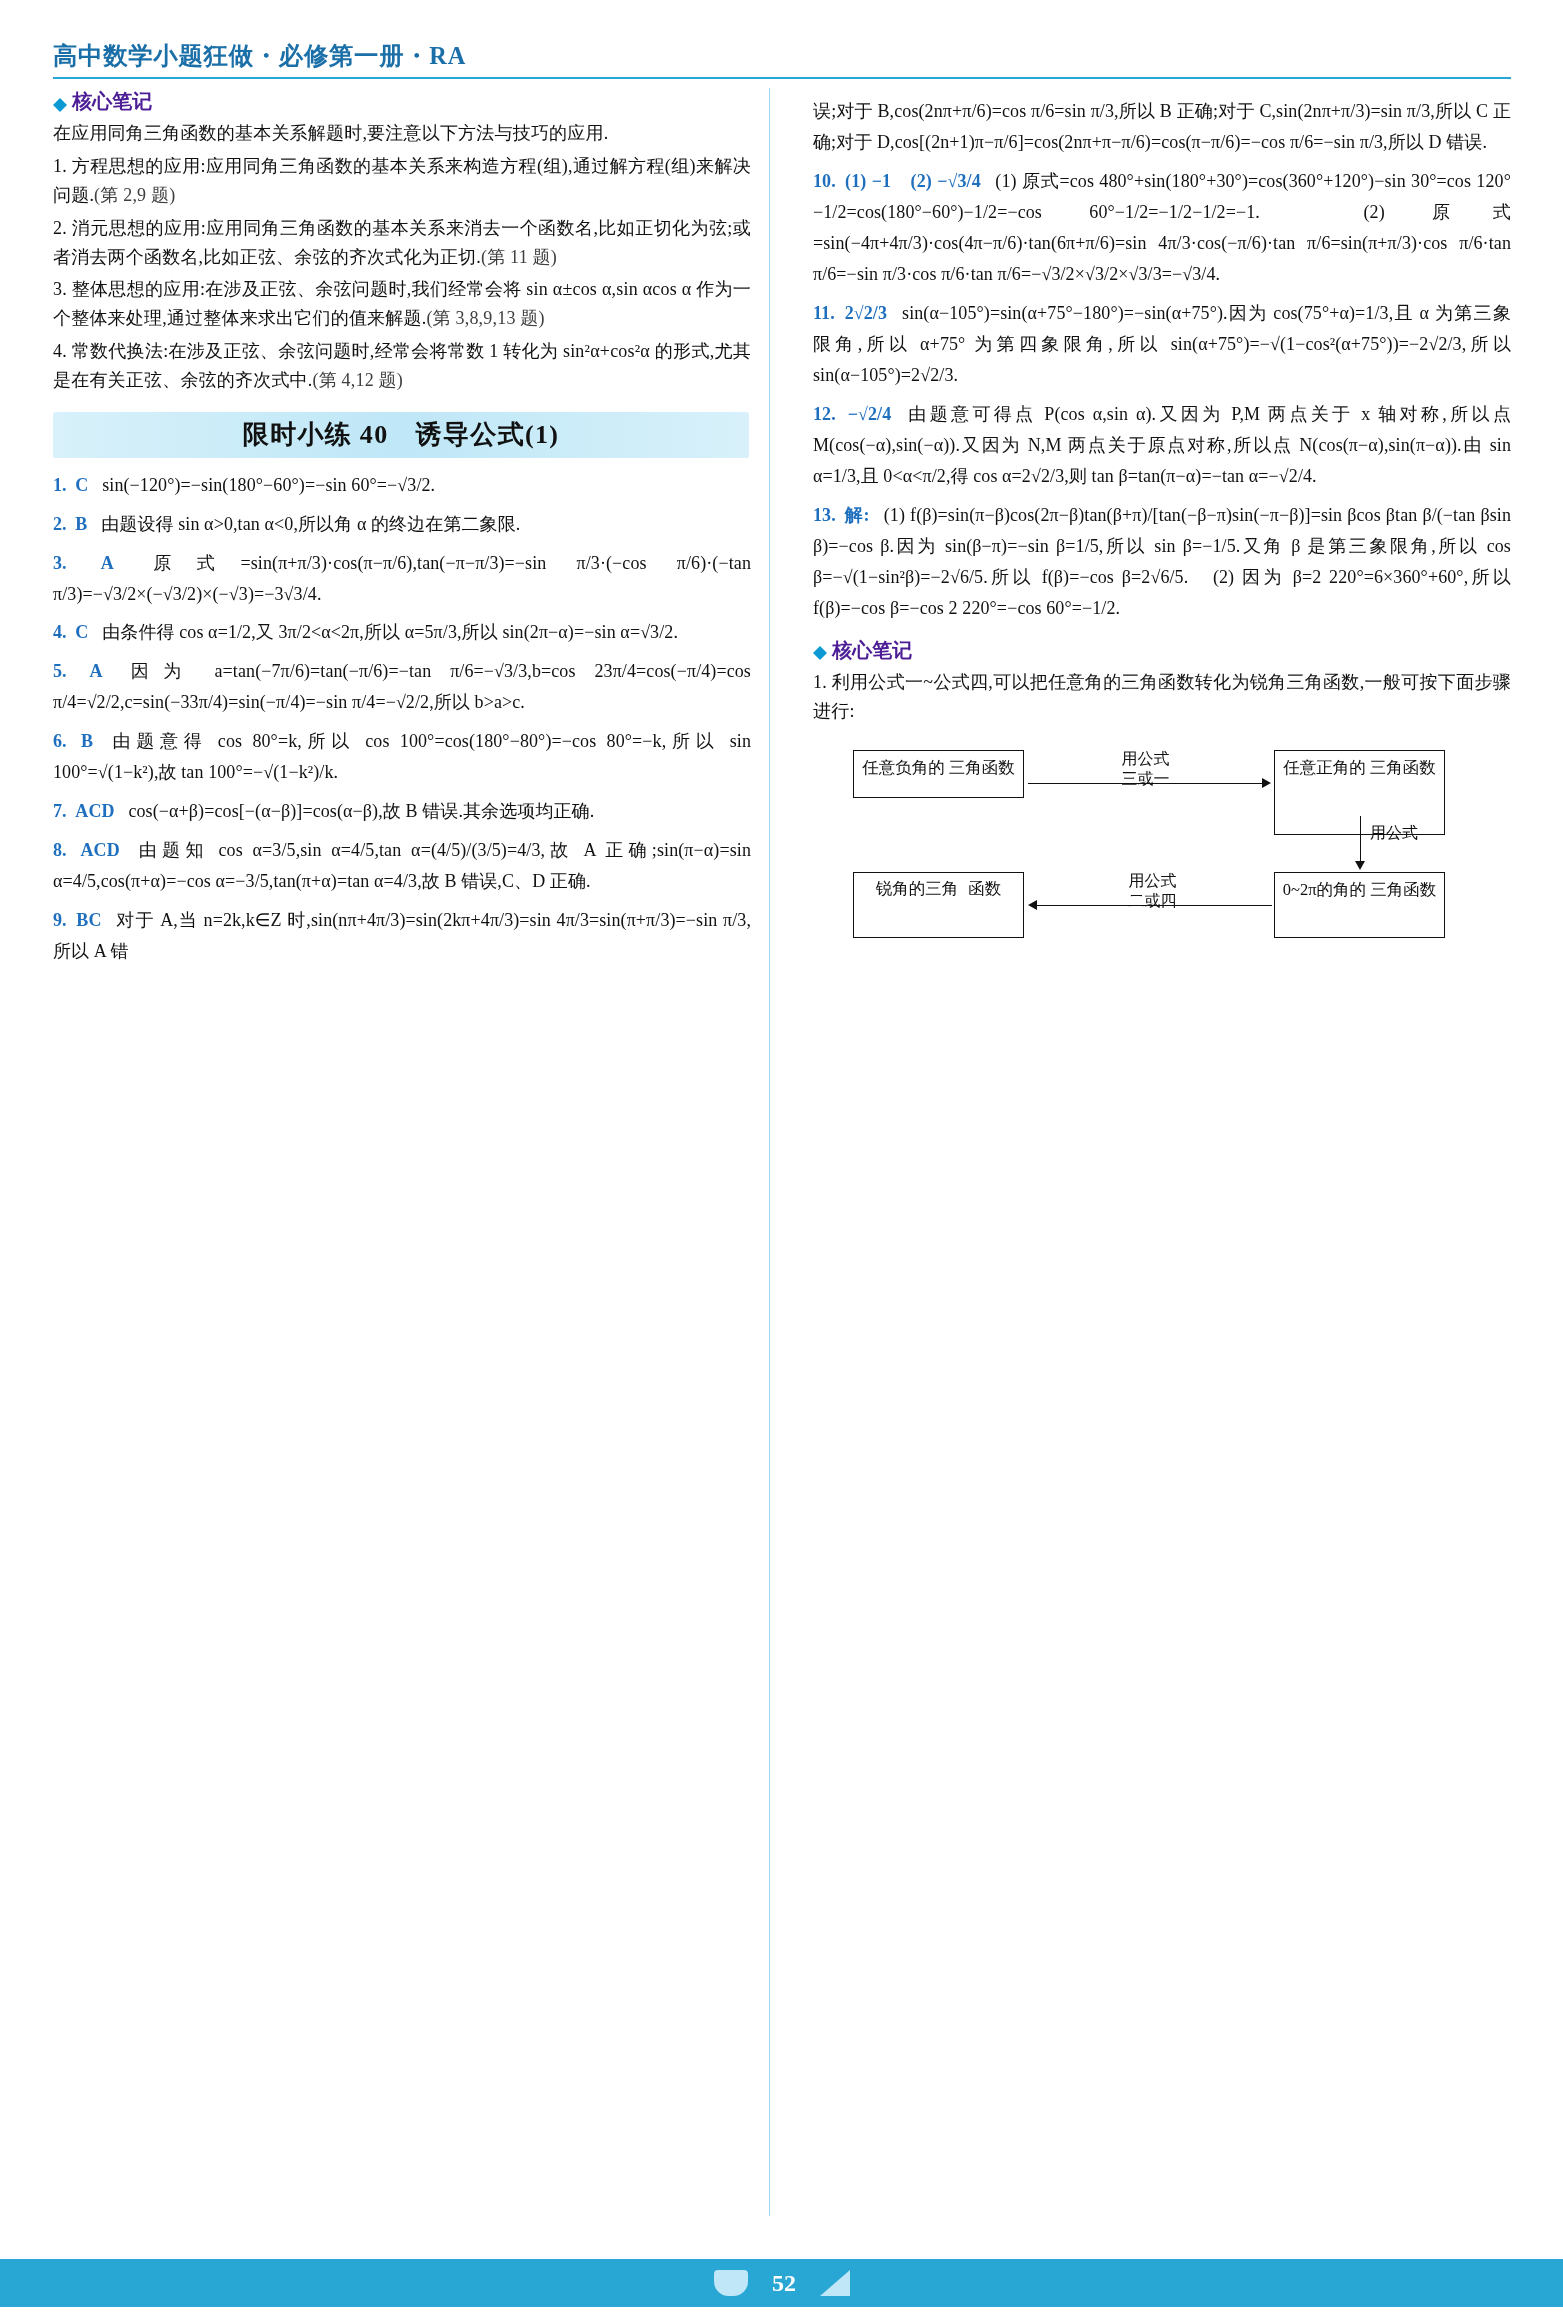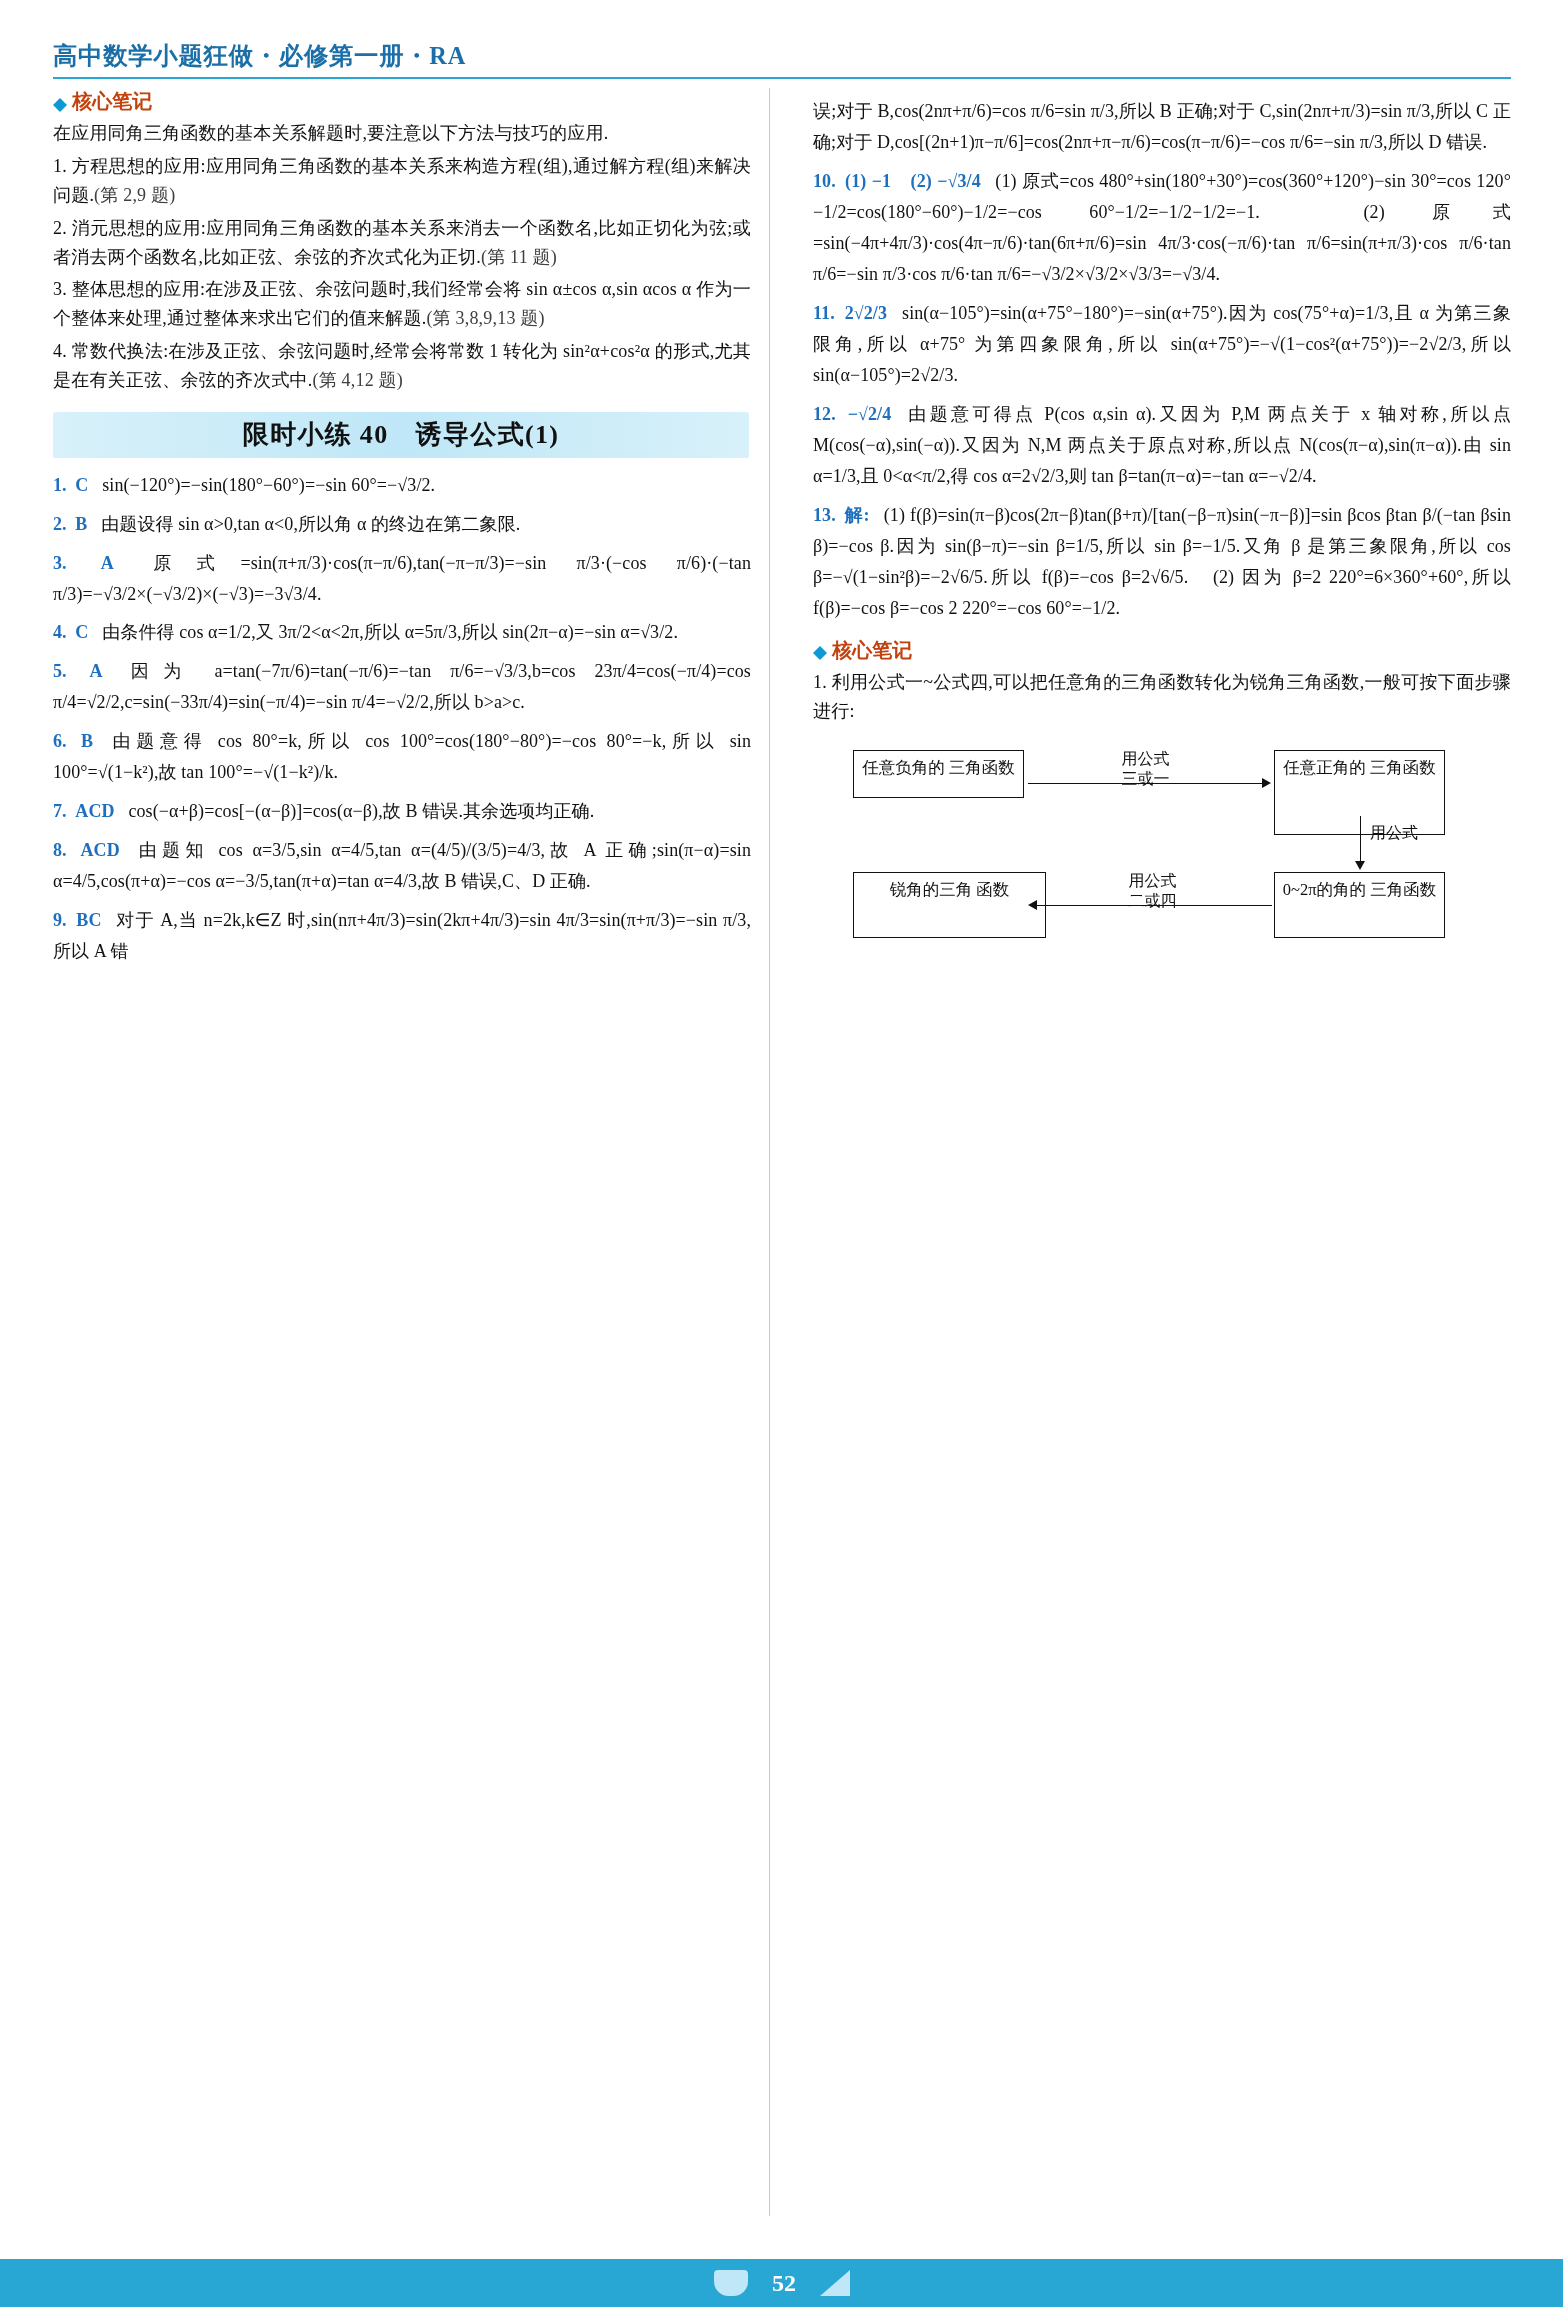--- a/index.html
+++ b/index.html
@@ -66,21 +66,21 @@
     content: "";
     position: absolute;
     left: -7.2px; top: 7.2px;
     width: 0; height: 0;
     border: 7.2px solid transparent;
     border-top-color: #0d9ad4;
   }
   .note-title {
     font-size: 20px;
     font-weight: bold;
-    color: #c2410c;
+    color: #4c1d95;
     font-family: "Liberation Serif", serif;
   }
   .note-body p {
     margin: 3.3px 0;
     font-size: 18px;
     line-height: 1.62;
     text-align: justify;
     letter-spacing: 0.2px;
   }
   .ref { color: #404040; }
@@ -301,21 +301,21 @@
       </div>
 
       <div class="flow">
 
         <div class="fbox" style="left:40px; top:13px; width:171px; height:48px;">任意负角的
 三角函数</div>
         <div class="fbox" style="left:461px; top:13px; width:171px; height:85px;">任意正角的
 三角函数</div>
         <div class="fbox" style="left:461px; top:135px; width:171px; height:66px;">0~2π的角的
 三角函数</div>
-        <div class="fbox" style="left:40px; top:135px; width:193px; height:66px;">锐角的三角
+        <div class="fbox" style="left:40px; top:135px; width:171px; height:66px;font-family:Liberation Mono, monospace;">锐角的三角
 函数</div>
 
         <div class="arrow-h" style="left:215px; top:46px; width:235px;"></div>
         <div class="arrow-head ah-right" style="left:449px; top:41px;"></div>
         <div class="flabel" style="left:250px; top:12px; width:165px;">
           <div>用公式</div>
           <div>三或一</div>
         </div>
 
         <div class="arrow-v" style="left:547px; top:79px; height:45px;"></div>

